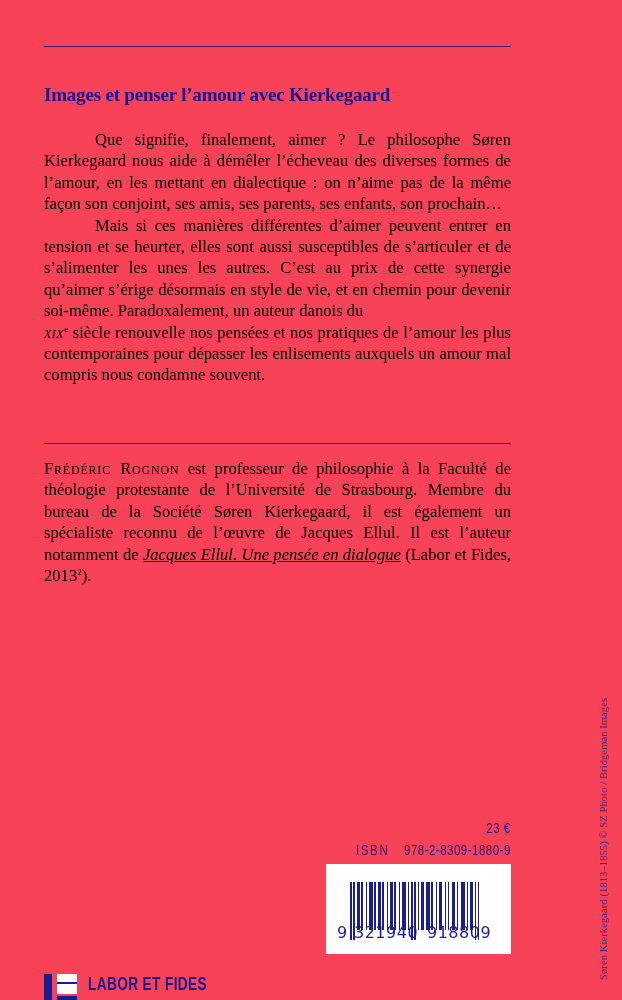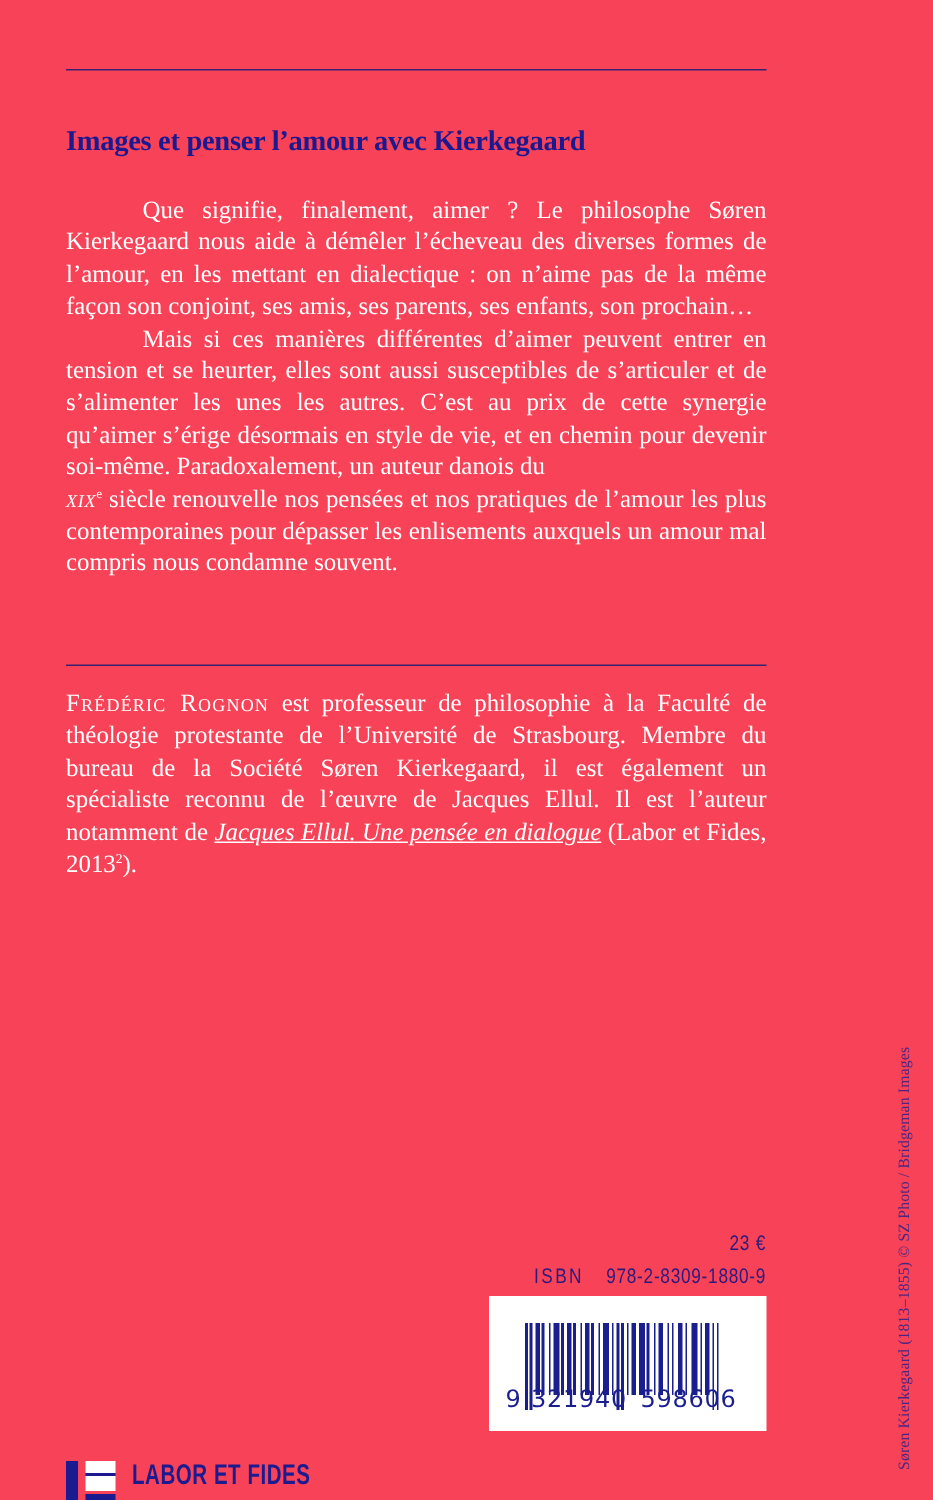--- a/index.html
+++ b/index.html
@@ -16,21 +16,21 @@
   }
   .title {
     position: absolute; left: 44px; top: 84px; width: 480px;
     font-family: "Liberation Serif", serif;
     font-weight: bold; font-size: 19px; color: #1C1990;
     letter-spacing: -0.2px; white-space: nowrap;
   }
   .body-block {
     position: absolute; left: 44px; width: 467px;
     font-size: 16.6px; line-height: 21.4px;
-    text-align: justify; color: #ffffff;
+    text-align: justify; color: #000000;
   }
   .body-block p { margin: 0; text-indent: 51px; }
   .body-block p.noindent { text-indent: 0; }
   .smallcaps { font-variant: small-caps; letter-spacing: 0.8px; }
   .sc-roman { font-variant: small-caps; letter-spacing: 0.5px; font-style: italic; }
   sup { font-size: 9px; line-height: 0; vertical-align: 6px; }
   .it { font-style: italic; text-decoration: underline; }
 
   .price, .isbn {
     position: absolute; right: 111px;
@@ -171,21 +171,21 @@
       <span class="gap" style="width:2px"></span>
       <span style="width:3px"></span>
     <span class="gap" style="width:1.5px"></span>
       <span class="guard" style="width:1.5px"></span>
       <span class="gap" style="width:1.5px"></span>
       <span class="guard" style="width:1.5px"></span>
   </div>
   <div class="barcode-digits">
     <span class="d1">9</span>
     <span class="d2">321940</span>
-    <span class="d3">598606</span>
+    <span class="d3">918809</span>
   </div>
 </div>
 
 <div class="logo">
   <div class="logo-mark">
     <div class="logo-bar"></div>
     <div class="logo-w1"></div>
     <div class="logo-line"></div>
     <div class="logo-w2"></div>
     <div class="logo-nav"></div>

